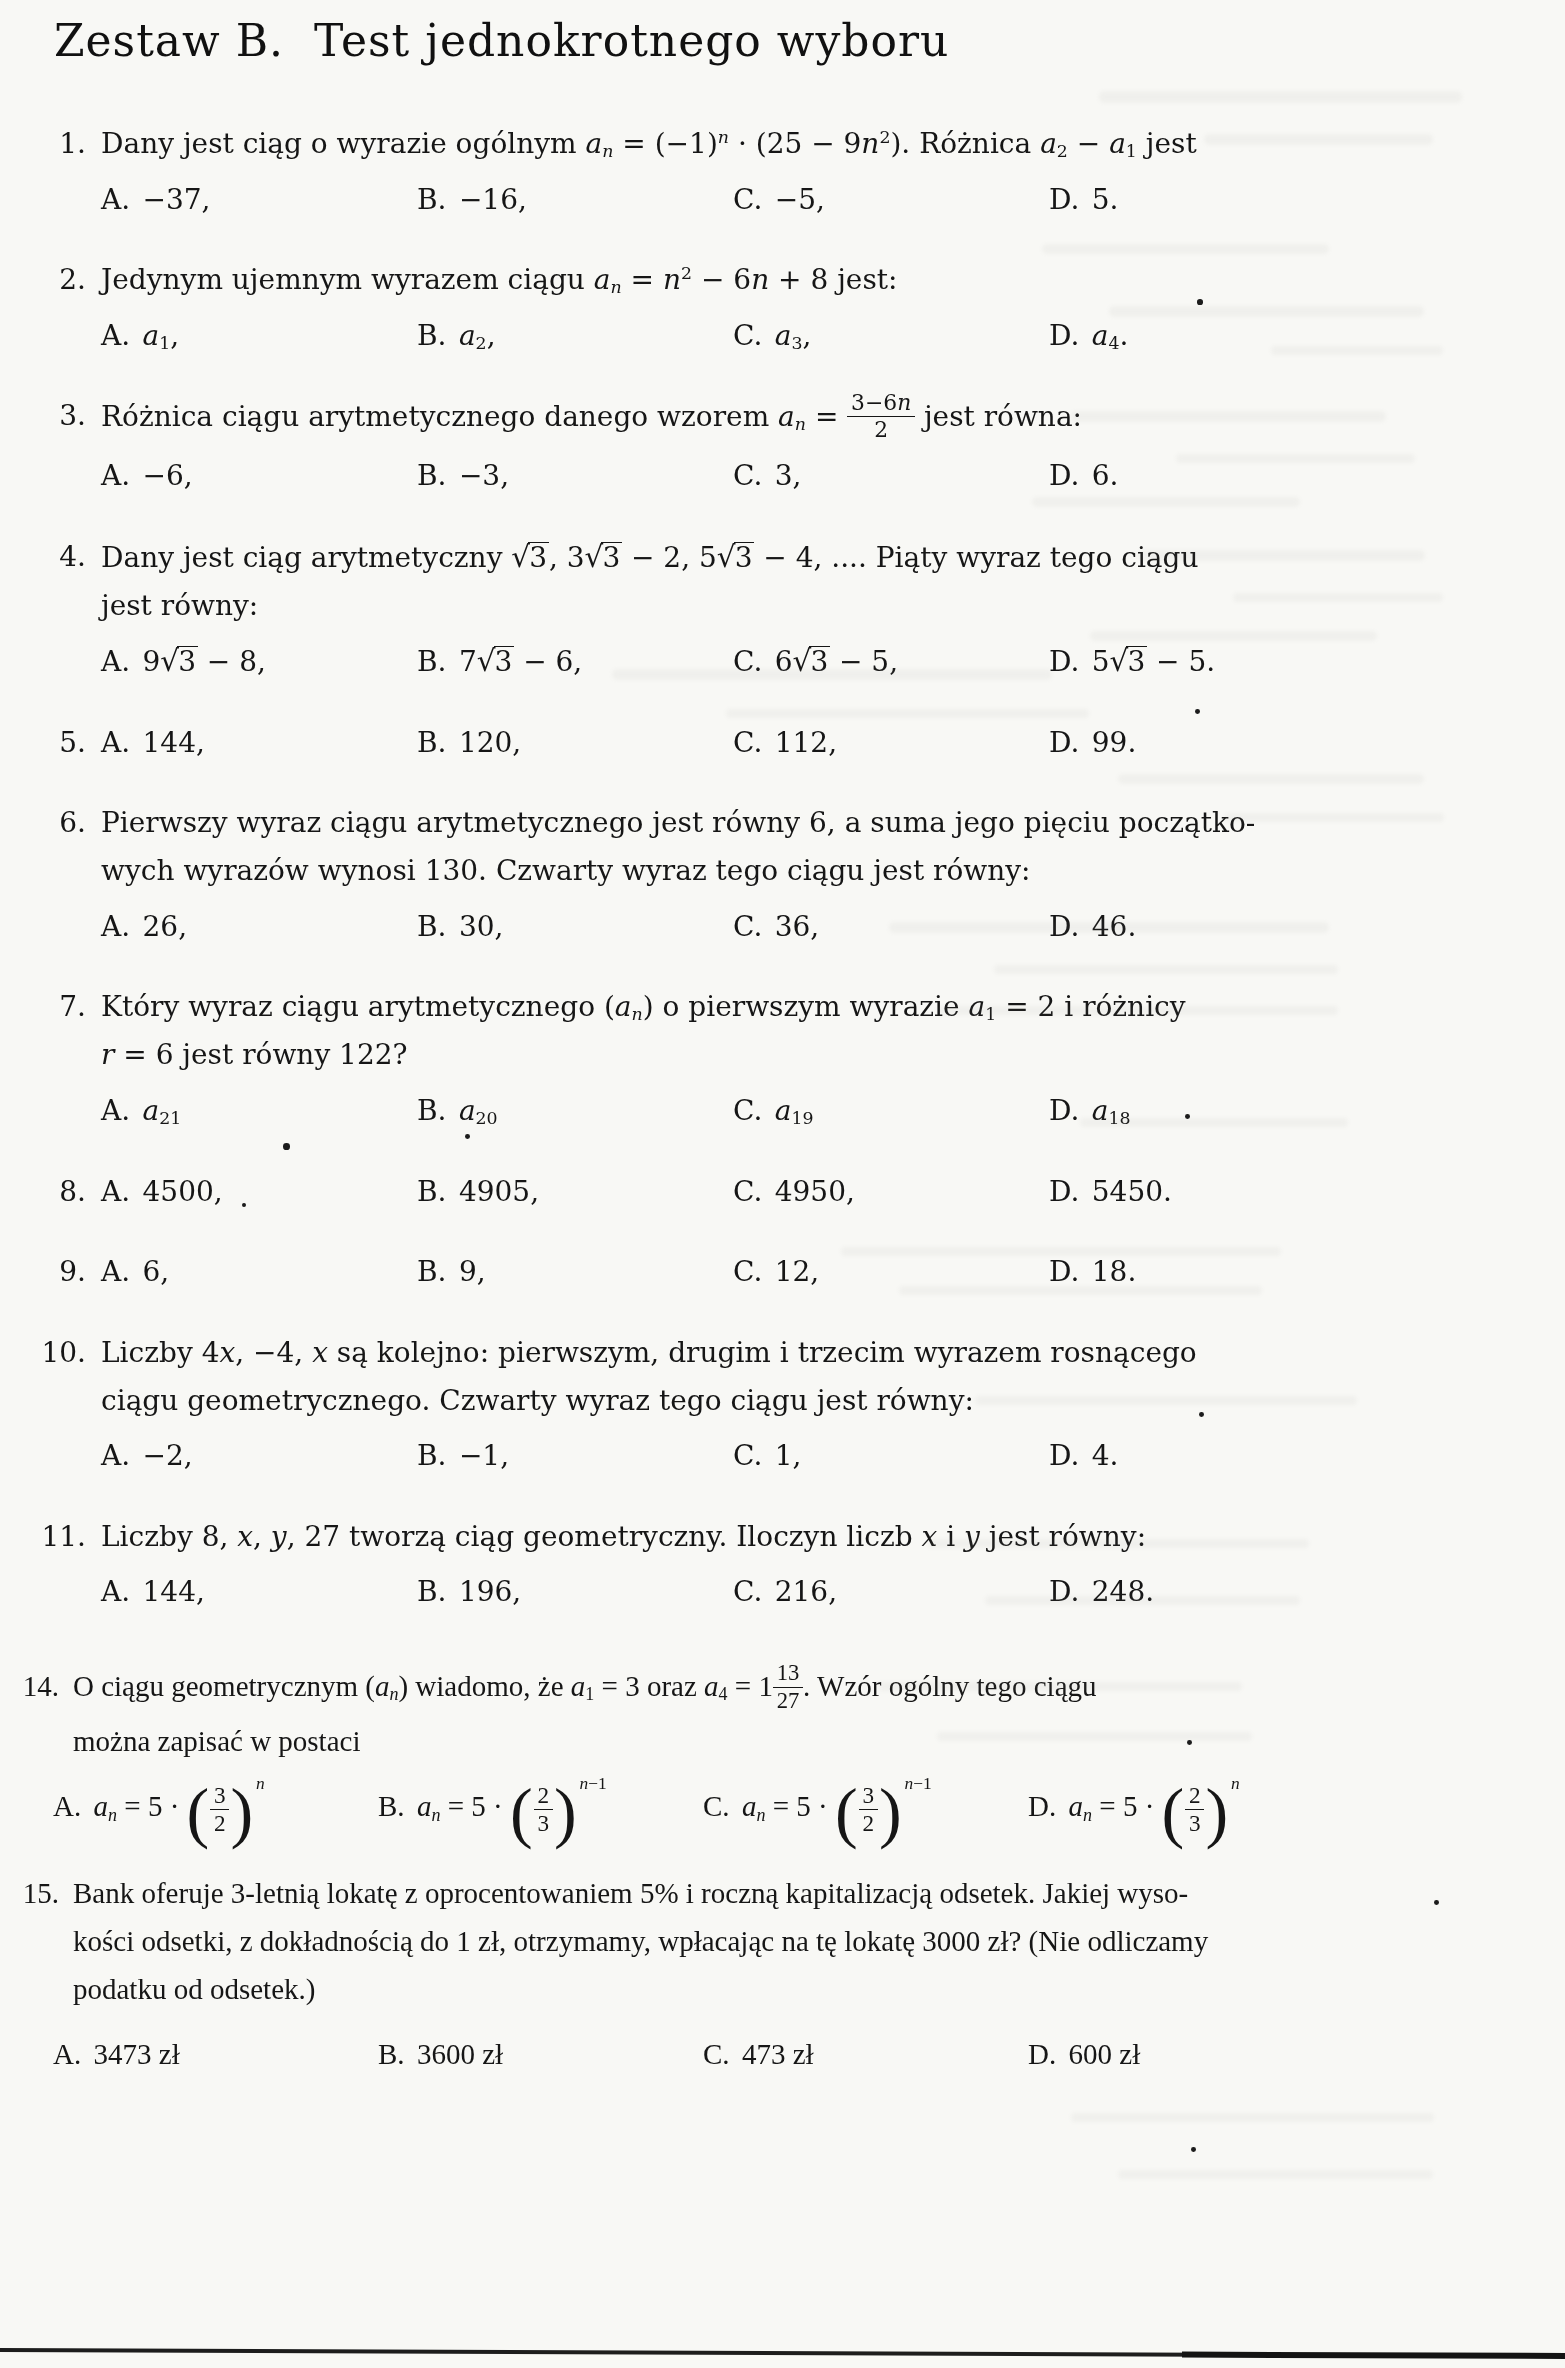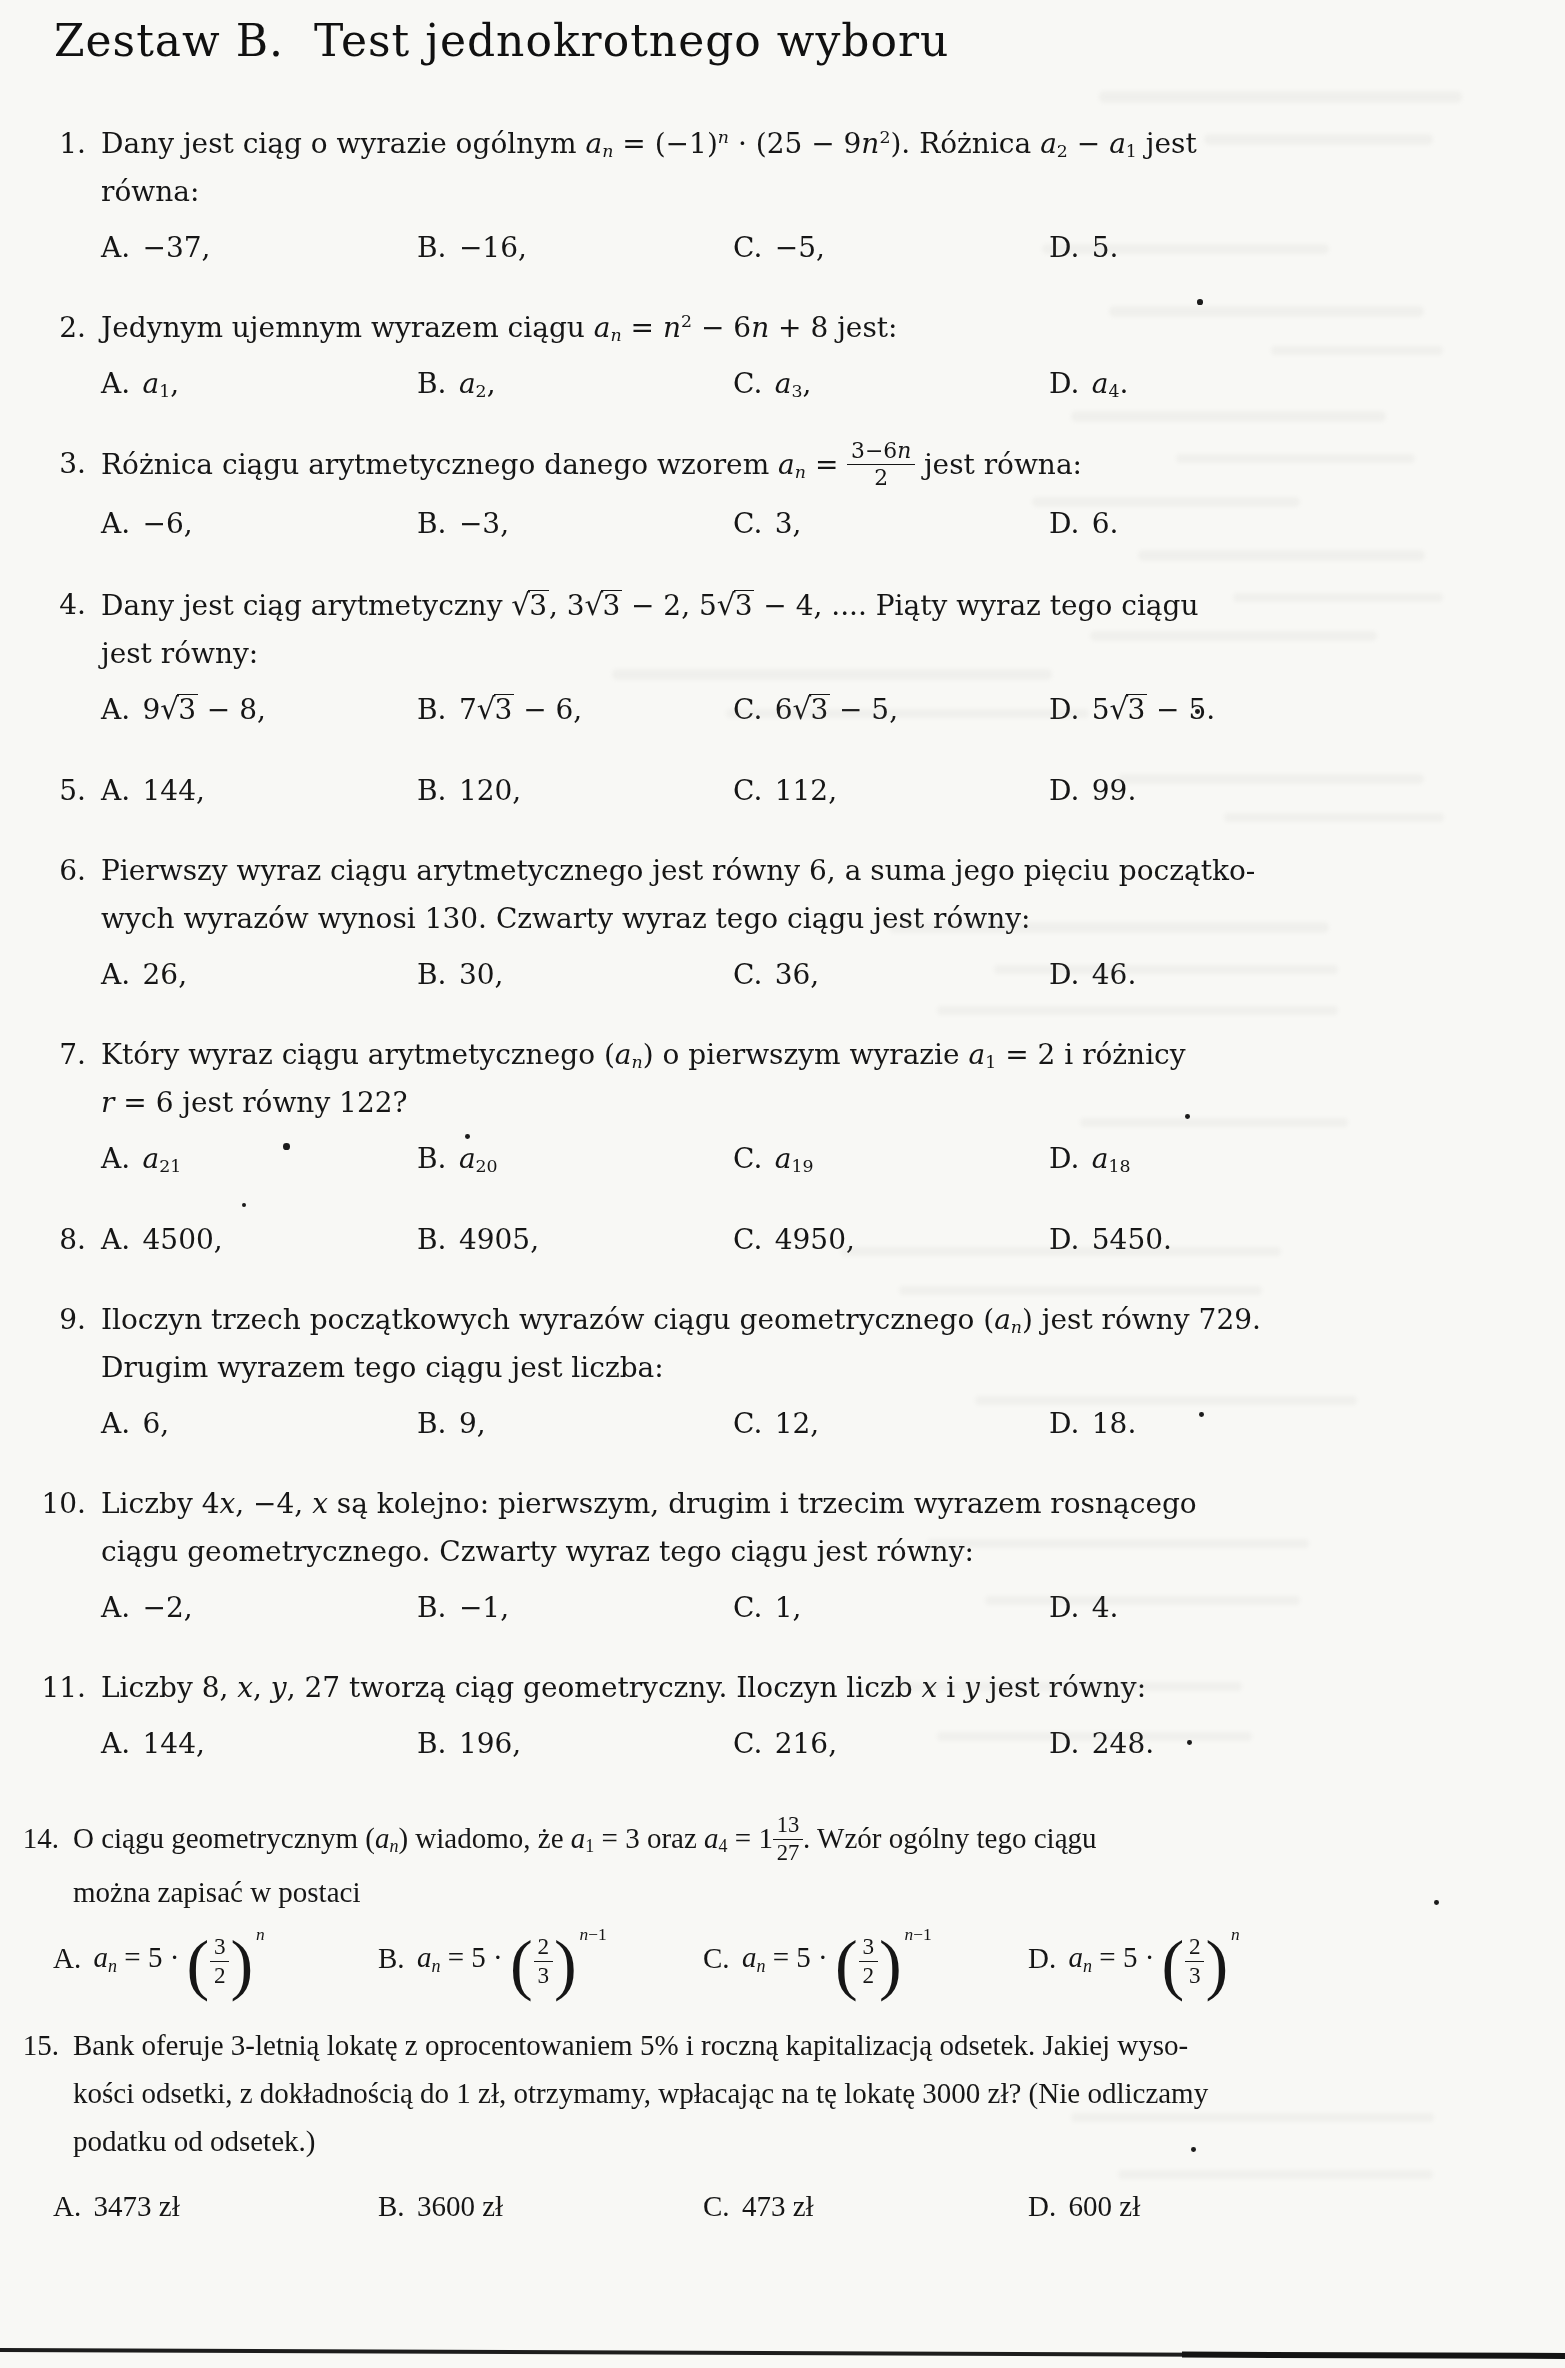--- a/index.html
+++ b/index.html
@@ -77,21 +77,20 @@
 </head>
 <body>
 
 <div class="page">
   <h1 class="title">Zestaw B.  Test jednokrotnego wyboru</h1>
   <div class="questions">
       <div class="q">
         <span class="q-num">1.</span>
         <div class="q-stem">
           <div class="stem-line"><span class="seg">Dany jest ciąg o wyrazie ogólnym </span><span class="seg var">a</span><sub class="seg var">n</sub><span class="seg"> = (−1)</span><sup class="seg var">n</sup><span class="seg"> · (25 − 9</span><span class="seg var">n</span><sup class="seg">2</sup><span class="seg">). Różnica </span><span class="seg var">a</span><sub class="seg">2</sub><span class="seg"> − </span><span class="seg var">a</span><sub class="seg">1</sub><span class="seg"> jest</span></div>
-          <div class="stem-line"><span class="seg">równa:</span></div>
         </div>
         <div class="opts">
           <div class="opt">
             <span class="opt-label">A.</span>
             <span class="opt-body"><span class="seg">−37,</span></span>
           </div>
           <div class="opt">
             <span class="opt-label">B.</span>
             <span class="opt-body"><span class="seg">−16,</span></span>
           </div>
@@ -270,24 +269,20 @@
             <span class="opt-body"><span class="seg">4950,</span></span>
           </div>
           <div class="opt">
             <span class="opt-label">D.</span>
             <span class="opt-body"><span class="seg">5450.</span></span>
           </div>
         </div>
       </div>
       <div class="q">
         <span class="q-num">9.</span>
-        <div class="q-stem">
-          <div class="stem-line"><span class="seg">Iloczyn trzech początkowych wyrazów ciągu geometrycznego (</span><span class="seg var">a</span><sub class="seg var">n</sub><span class="seg">) jest równy 729.</span></div>
-          <div class="stem-line"><span class="seg">Drugim wyrazem tego ciągu jest liczba:</span></div>
-        </div>
         <div class="opts">
           <div class="opt">
             <span class="opt-label">A.</span>
             <span class="opt-body"><span class="seg">6,</span></span>
           </div>
           <div class="opt">
             <span class="opt-label">B.</span>
             <span class="opt-body"><span class="seg">9,</span></span>
           </div>
           <div class="opt">

